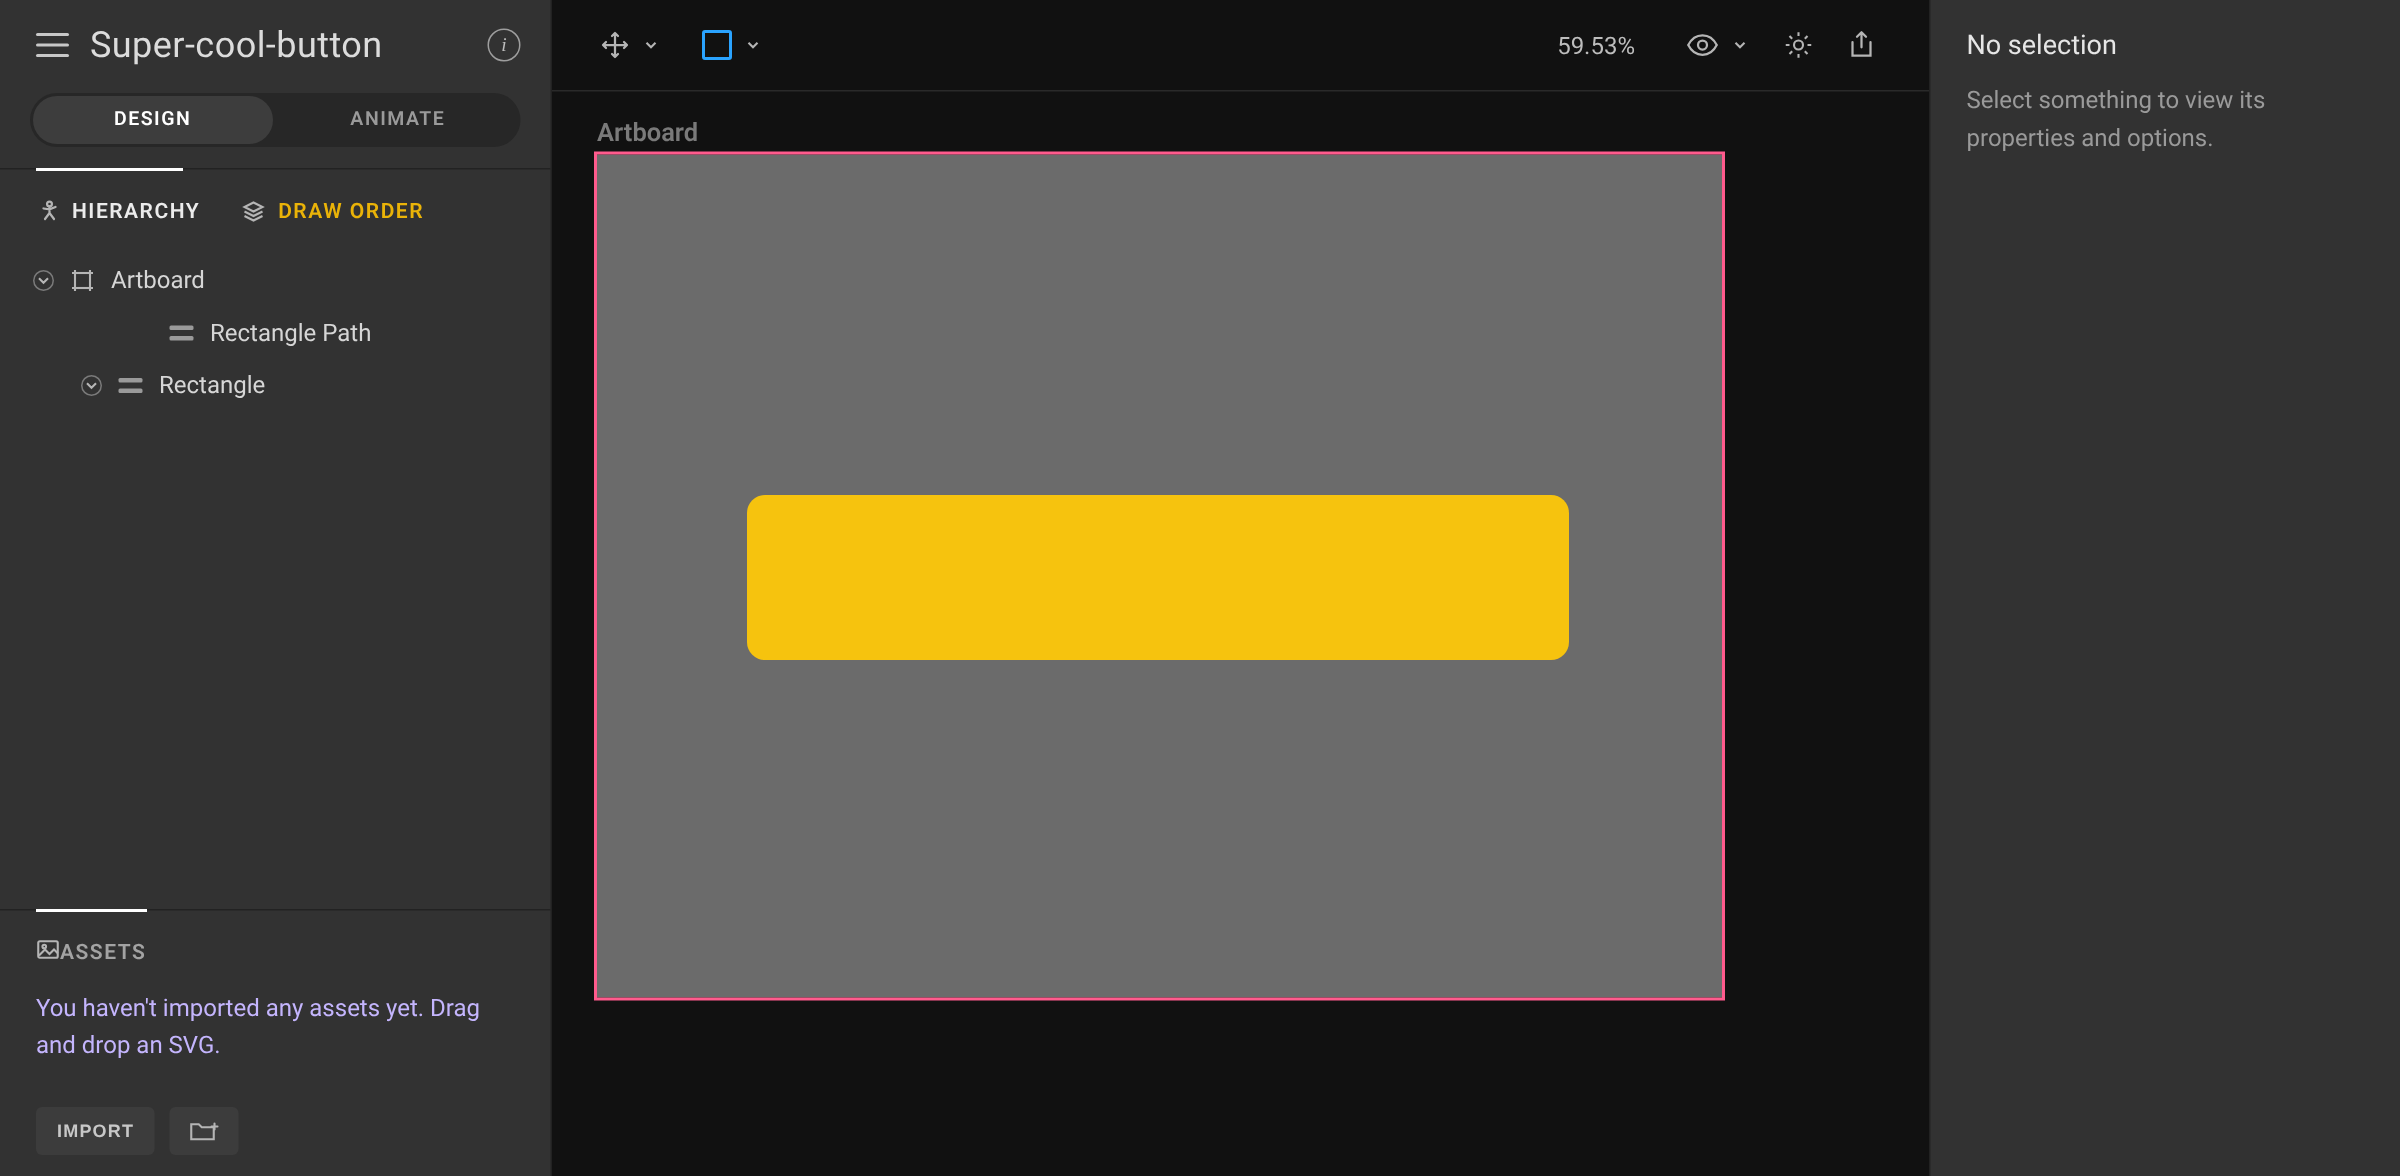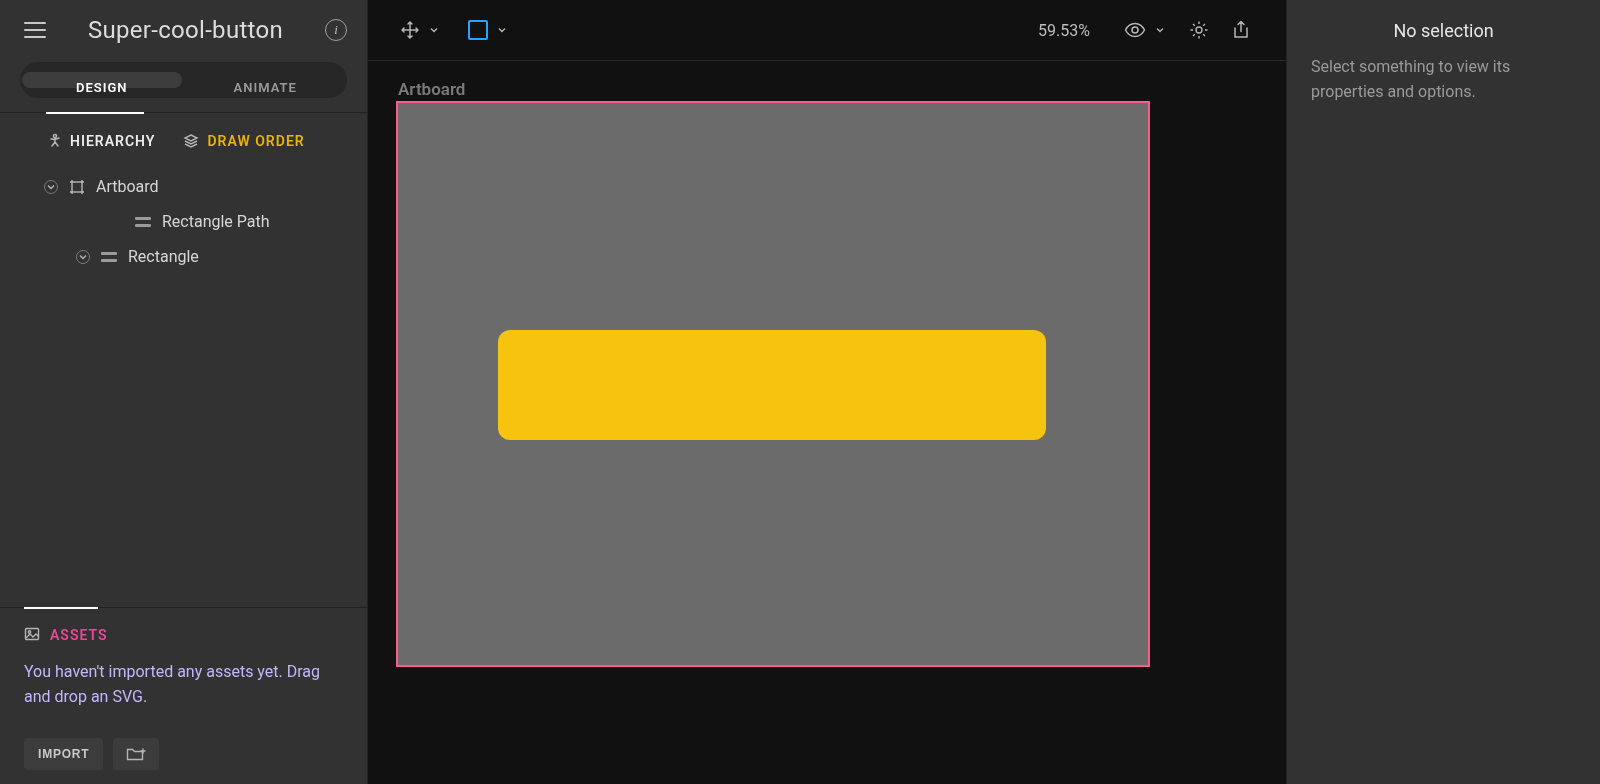--- a/index.html
+++ b/index.html
@@ -18,21 +18,20 @@
     background: #323232;
     display: flex;
     flex-direction: column;
     border-right: 1px solid #222;
   }
   .lp-header {
     display: flex;
     align-items: center;
     padding: 16px 20px 12px 24px;
     gap: 14px;
-    text-align: center;
   }
   .hamburger { width: 22px; height: 16px; cursor: pointer; display: flex; flex-direction: column; justify-content: space-between; }
   .hamburger span { display:block; height:2px; background:#c8c8c8; border-radius:1px; }
   .file-title { font-size: 24px; font-weight: 400; color: #dcdcdc; flex: 1; letter-spacing: .3px; }
   .info-btn { width: 22px; height: 22px; border: 1.5px solid #9e9e9e; border-radius: 50%; display:flex; align-items:center; justify-content:center; font-size:13px; color:#bcbcbc; cursor:pointer; font-style: italic; font-family: Georgia, serif; }
 
   .seg-control {
     margin: 6px 20px 14px 20px;
     background: #272727;
     border-radius: 20px;
@@ -43,29 +42,29 @@
   .seg-btn {
     flex: 1;
     text-align: center;
     font-size: 13px;
     letter-spacing: 1px;
     font-weight: 600;
     color: #9a9a9a;
     cursor: pointer;
     border-radius: 18px;
     line-height: 32px;
-    height: 16px;
+    height: 32px;
     margin: 2px;
   }
   .seg-btn.active { background: #3d3d3d; color: #fff; }
 
   .lp-divider { height: 1px; background: #222; margin: 0; }
 
   
-  .tree-section { flex: 1; display:flex; flex-direction:column; min-height:0;padding-left:22px; }
+  .tree-section { flex: 1; display:flex; flex-direction:column; min-height:0; }
   .htabs {
     display: flex;
     gap: 28px;
     padding: 20px 24px 8px 24px;
     align-items: center;
     position: relative;
   }
   .htab { display: flex; align-items: center; gap: 8px; font-size: 14px; letter-spacing: 1px; font-weight:600; cursor:pointer; color:#eab308; }
   .htab.active { color: #ececec; }
   .htab-underline {
@@ -101,21 +100,21 @@
 
   
   .assets-block {
     border-top: 1px solid #222;
     padding: 18px 24px 12px 24px;
     position: relative;
   }
   .assets-underline {
     position:absolute; top:-1px; left:24px; width:74px; height:2px; background:#fff;
   }
-  .assets-head { display:flex; align-items:center; gap:10px; font-size:14px; letter-spacing:1px; font-weight:600; color:#ec4899; margin-bottom:14px; }
+  .assets-head { display:flex; align-items:center; font-size:14px; letter-spacing:1px; font-weight:600; color:#a3a3a3; margin-bottom:14px; }
   .assets-msg { font-size:16px; line-height:1.6; color:#c4b5fd; }
 
   .assets-actions {
     padding: 16px 24px 14px 24px;
     display:flex; gap:10px;
   }
   .import-btn {
     background:#3c3c3c; color:#c8c8c8; font-size:12px; letter-spacing:.8px; font-weight:600;
     border:none; padding:8px 14px; border-radius:4px; cursor:pointer;
   }
@@ -166,21 +165,21 @@
     border-radius: 12px;
   }
 
   
   .right-panel {
     width: 314px;
     background: #323232;
     padding: 20px 24px;
     border-left: 1px solid #222;
   }
-  .rp-title { font-size:18px; color:#e6e6e6; margin-bottom:14px;text-align:center; }
+  .rp-title { font-size:18px; color:#e6e6e6; margin-bottom:14px; }
   .rp-msg { font-size:16px; color:#9a9a9a; line-height:1.55; }
 
   svg { stroke: #b5b5b5; }
 </style>
 </head>
 <body>
 
 <div class="left-panel">
 
   <div class="lp-header">

